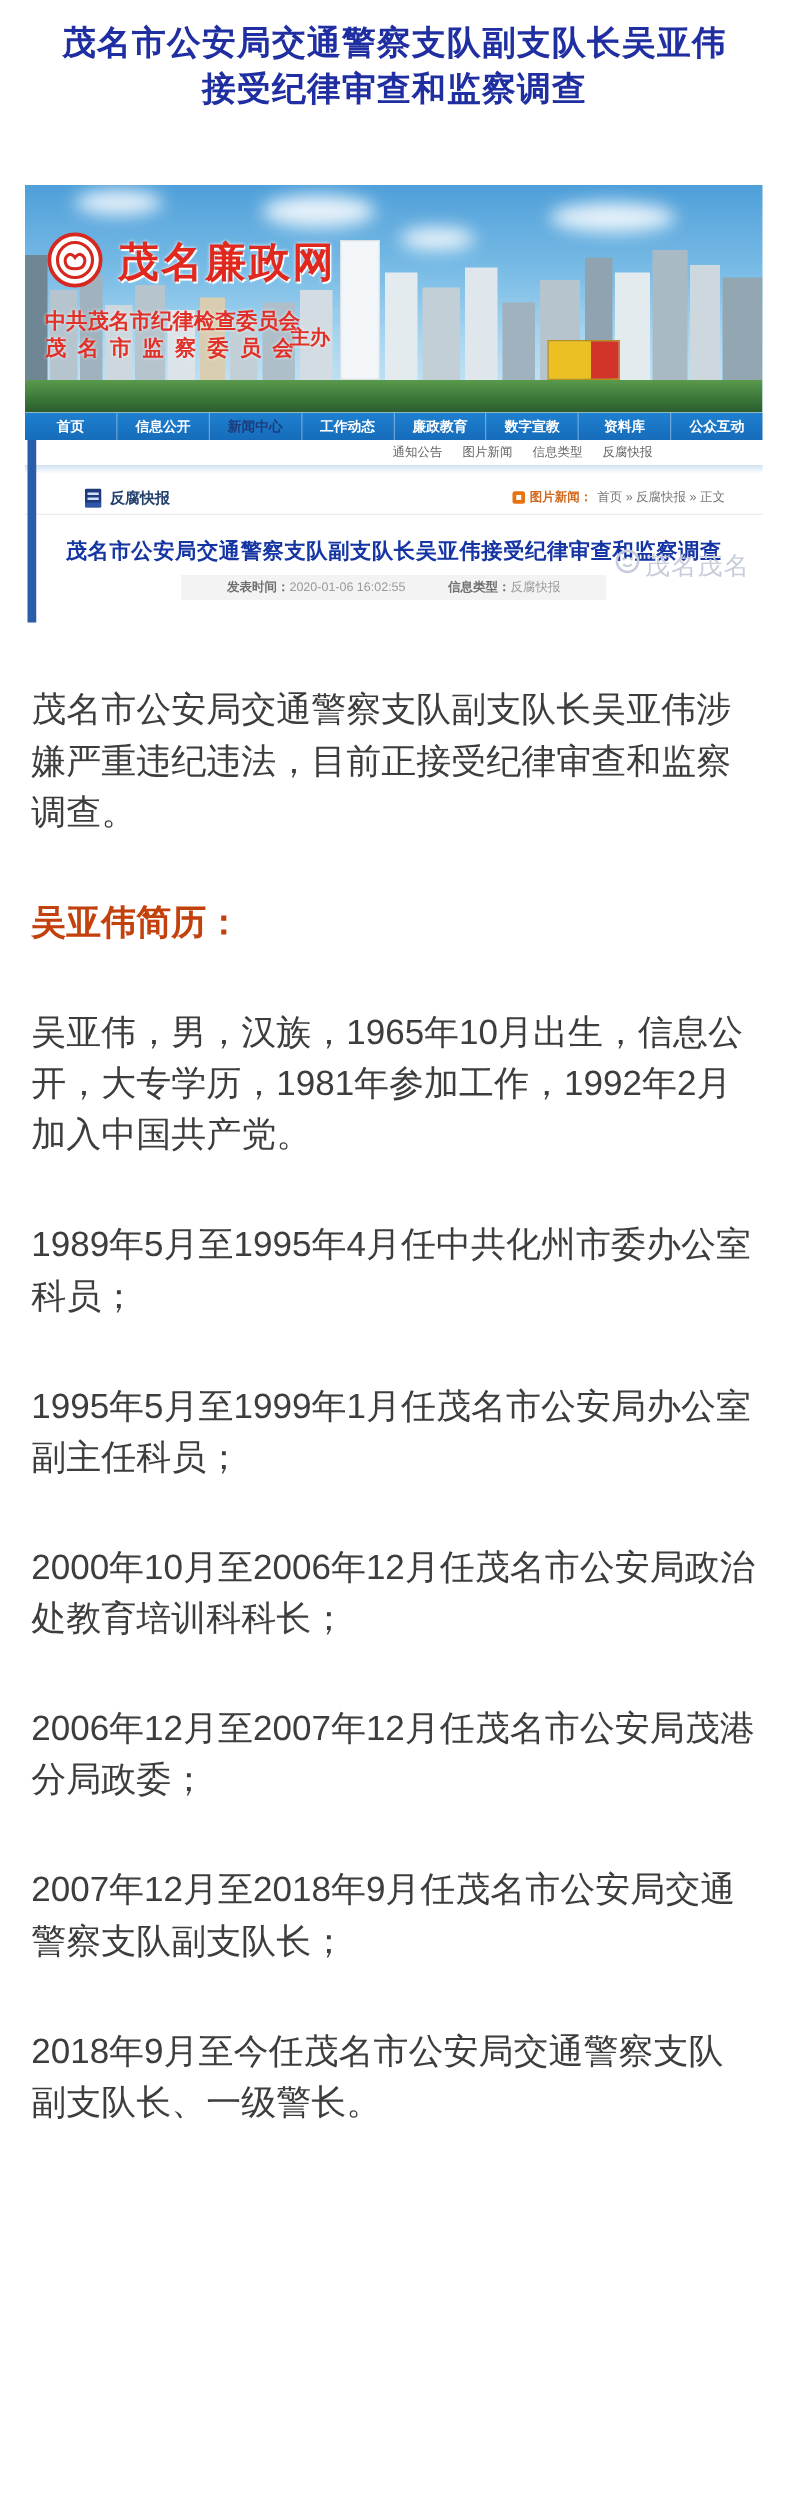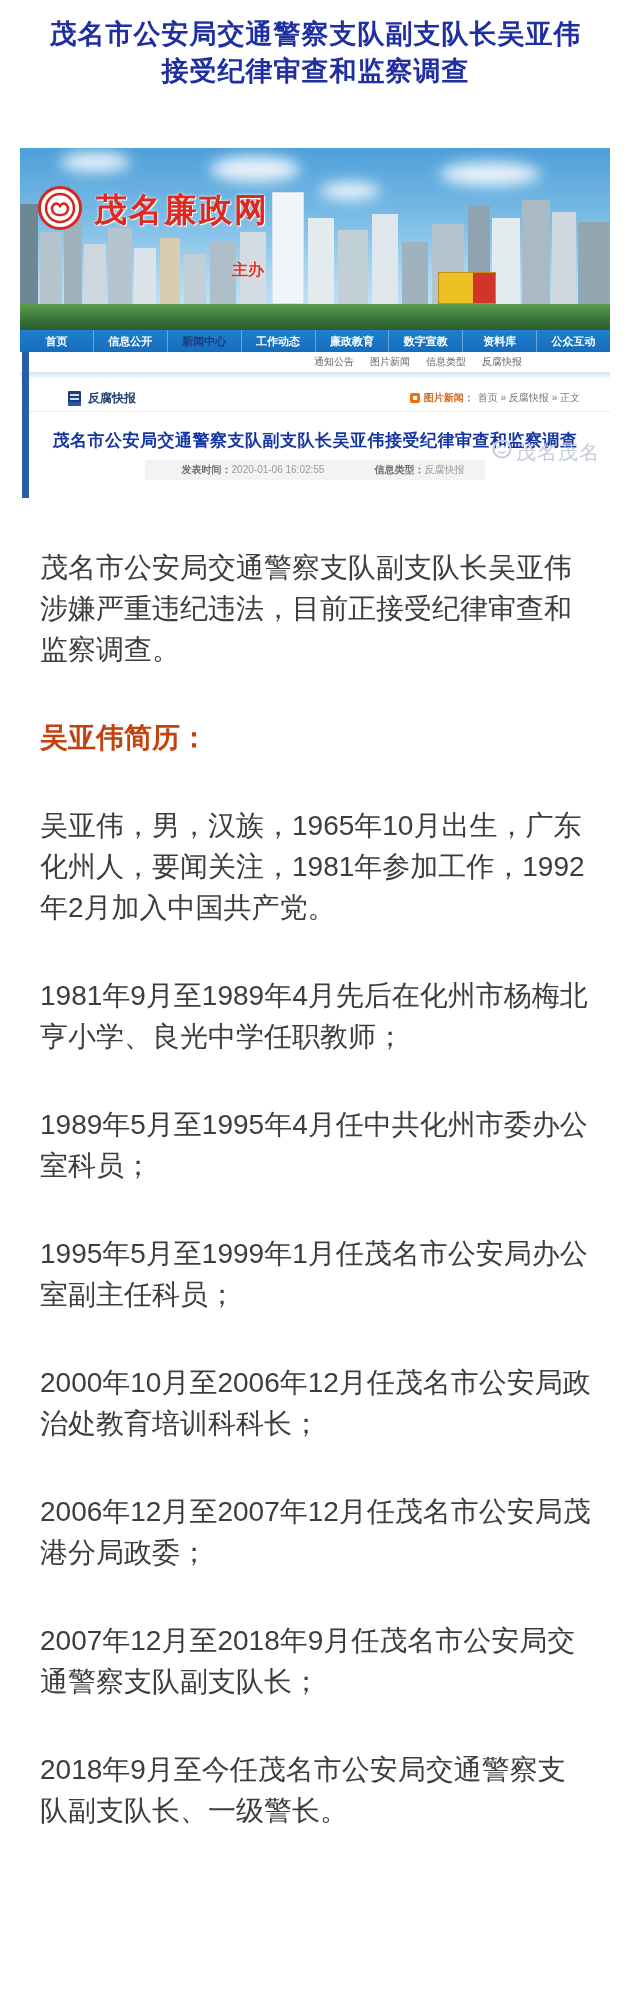--- a/index.html
+++ b/index.html
@@ -63,28 +63,28 @@
   .crumb-icon::after{content:"";position:absolute;left:3px;top:3px;width:4px;height:4px;background:#fff;}
   .crumb-label{color:#d2691e;font-weight:bold;}
 
   .accent-bar{position:absolute;left:2px;top:204px;width:7px;height:146px;background:#2a5caa;}
 
   
   .shot-article-title{margin-top:17px;text-align:center;color:#1535a3;font-size:17px;
                       font-weight:bold;letter-spacing:.5px;}
   .meta-strip{margin:8px auto 0;width:340px;height:20px;background:#f3f3f3;display:flex;
               align-items:center;justify-content:center;gap:34px;font-size:10px;color:#9a9a9a;}
-  .meta-strip .lbl{color:#6f6f6f;font-weight:bold;margin-left:16px;}
+  .meta-strip .lbl{color:#6f6f6f;font-weight:bold;}
 
   .watermark{position:absolute;right:10px;top:291px;display:flex;align-items:flex-start;gap:4px;
              color:#c6ccd9;font-size:20px;letter-spacing:1px;}
 
   
   .article-body{position:absolute;top:547px;left:24px;width:583px;}
-  .article-body p{margin:0 16px 47px;font-size:28px;line-height:41px;color:#3d3d3d;}
+  .article-body p{margin:0 1px 47px;font-size:28px;line-height:41px;color:#3d3d3d;}
   .article-body p.heading{font-weight:bold;color:#c2410c;}
 </style>
 </head>
 <body>
 
 <div class="page">
 
   <div class="main-title">茂名市公安局交通警察支队副支队长吴亚伟接受纪律审查和监察调查</div>
 
   <div class="shot">
@@ -122,20 +122,24 @@
       <div class="greenbelt"></div>
 
       <div class="logo">
         <svg width="32" height="32" viewBox="0 0 32 32" aria-hidden="true">
           <circle cx="16" cy="16" r="14" fill="#ffffff" stroke="#d6281e" stroke-width="2.5"></circle>
           <path d="M9 20 C 6 14, 12 8, 16 14 C 20 8, 26 14, 23 20 C 21 24, 11 24, 9 20 Z" fill="none" stroke="#d6281e" stroke-width="2.5"></path>
         </svg>
       </div>
       <div class="site-name">茂名廉政网</div>
 
+      <div class="org">
+        <div class="l1">中共茂名市纪律检查委员会</div>
+        <div class="l2">茂名市监察委员会</div>
+      </div>
       <div class="org-suffix">主办</div>
     </div>
 
     <div class="nav">
       <a href="#">首页</a>
       <a href="#">信息公开</a>
       <a href="#" class="active">新闻中心</a>
       <a href="#">工作动态</a>
       <a href="#">廉政教育</a>
       <a href="#">数字宣教</a>
@@ -181,22 +185,21 @@
         <circle cx="13" cy="8" r="1.3" fill="#c6ccd9"></circle>
         <path d="M6.5 12.5 Q10 15.5 13.5 12.5" fill="none" stroke="#c6ccd9" stroke-width="1.6"></path>
       </svg>
       <span>茂名茂名</span>
     </div>
   </div>
 
   <div class="article-body">
     <p>茂名市公安局交通警察支队副支队长吴亚伟涉嫌严重违纪违法，目前正接受纪律审查和监察调查。</p>
     <p class="heading">吴亚伟简历：</p>
-    <p>吴亚伟，男，汉族，1965年10月出生，广东化州人，要闻关注，1981年参加工作，1992年2月加入中国共产党。</p>
-    <p>1981年9月至1989年4月先后在化州市杨梅北亨小学、良光中学任职教师；</p>
+    <p>吴亚伟，男，汉族，1965年10月出生，信息公开，大专学历，1981年参加工作，1992年2月加入中国共产党。</p>
     <p>1989年5月至1995年4月任中共化州市委办公室科员；</p>
     <p>1995年5月至1999年1月任茂名市公安局办公室副主任科员；</p>
     <p>2000年10月至2006年12月任茂名市公安局政治处教育培训科科长；</p>
     <p>2006年12月至2007年12月任茂名市公安局茂港分局政委；</p>
     <p>2007年12月至2018年9月任茂名市公安局交通警察支队副支队长；</p>
     <p>2018年9月至今任茂名市公安局交通警察支队副支队长、一级警长。</p>
   </div>
 
 </div>
 

